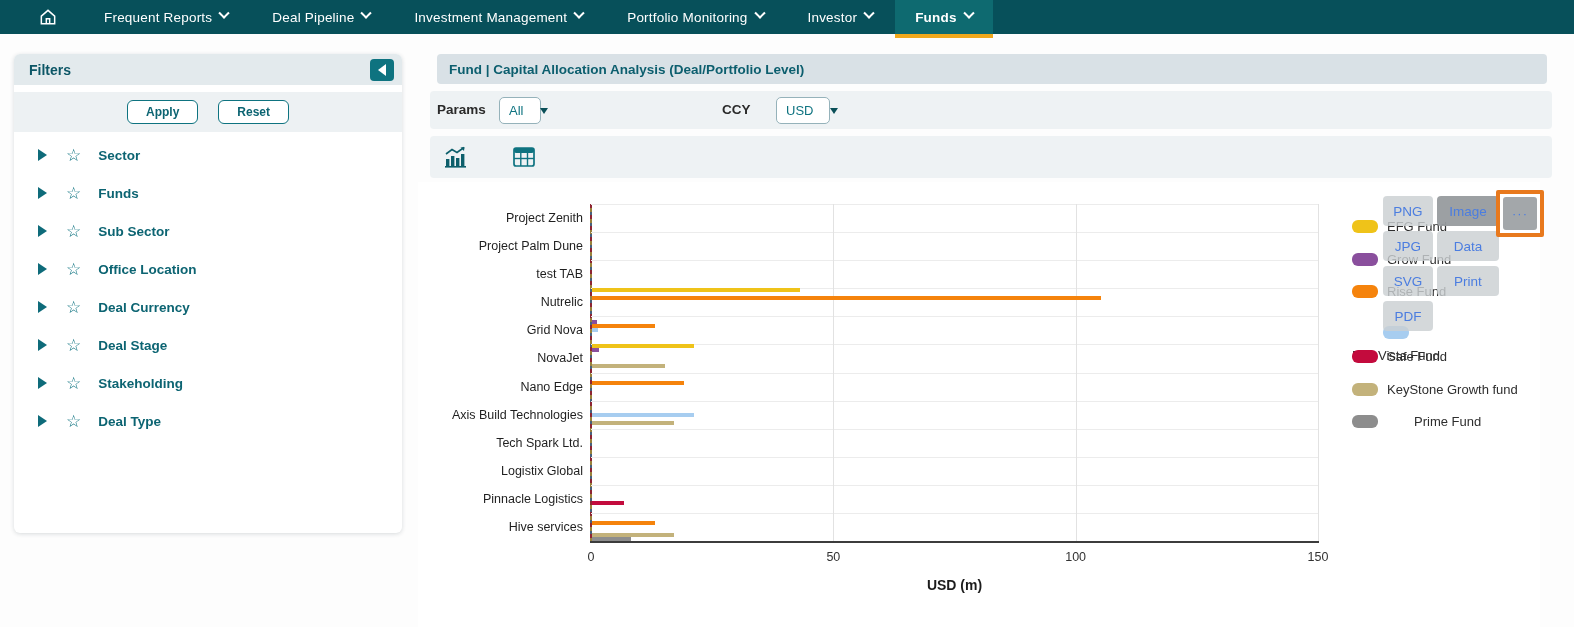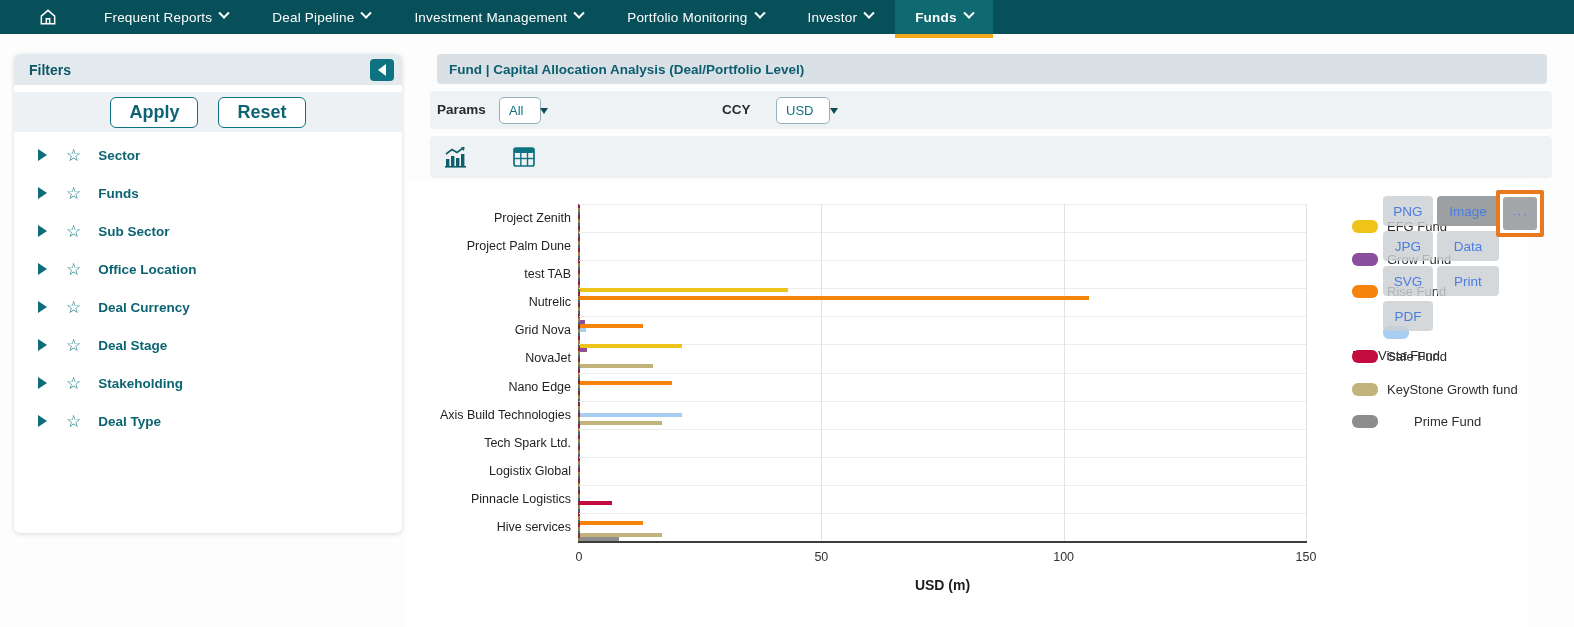--- a/index.html
+++ b/index.html
@@ -26,21 +26,21 @@
     background: #e3eaed; border-radius: 6px 6px 0 0; display: flex; align-items: center;
     justify-content: space-between; padding: 0 8px 0 15px; }
   .filters-title { color: #0c5666; font-size: 14px; font-weight: 700; }
   .collapse-btn { width: 24px; height: 22px; background: #0e7380; border-radius: 4px;
     display: flex; align-items: center; justify-content: center; cursor: pointer; border: none; }
   .tri-left { width: 0; height: 0; border-top: 6px solid transparent; border-bottom: 6px solid transparent;
     border-right: 8px solid #fff; }
   .apply-strip { position: absolute; left: 0; top: 38px; width: 100%; height: 40px;
     background: #edf1f3; display: flex; align-items: center; justify-content: center; gap: 20px; }
   .pill-btn { background: #fff; border: 1.5px solid #0e7380; border-radius: 6px;
-    color: #0c6472; font-size: 18px; font-weight: 700; padding: 4px 18px; cursor: pointer; }
+    color: #0c6472; font-size: 12px; font-weight: 700; padding: 4px 18px; cursor: pointer; }
   .filter-list { position: absolute; left: 0; top: 82px; width: 100%; }
   .filter-row { height: 38px; display: flex; align-items: center; cursor: pointer; }
   .tri-right { width: 0; height: 0; border-top: 6px solid transparent; border-bottom: 6px solid transparent;
     border-left: 9px solid #0e6b7a; margin-left: 24px; }
   .star { color: #0e7380; font-size: 17px; margin-left: 19px; line-height: 1; }
   .filter-label { color: #0c6472; font-size: 13.5px; font-weight: 700; margin-left: 17px; }
 
   
   .main-title-strip { position: absolute; left: 437px; top: 54px; width: 1110px; height: 30px;
     background: #d9e1e6; border-radius: 4px; display: flex; align-items: center; padding-left: 12px; }
@@ -52,21 +52,21 @@
     border: 1px solid #95b2ba; border-radius: 5px; display: flex; align-items: center;
     gap: 17px; padding: 0 9px; cursor: pointer; }
   .dropdown span { color: #0e7380; font-size: 13px; font-weight: 500; }
   .caret-down { width: 0; height: 0; border-left: 4.5px solid transparent;
     border-right: 4.5px solid transparent; border-top: 6px solid #0a4f58; }
   .icons-strip { position: absolute; left: 430px; top: 136px; width: 1122px; height: 42px;
     background: #eef2f4; border-radius: 4px; }
   .view-icon { position: absolute; top: 9px; width: 24px; height: 24px; cursor: pointer; }
 
   
-  .chart-region { position: absolute; left: 406px; top: 182px; width: 1122px; height: 445px; background: #fff; }
+  .chart-region { position: absolute; left: 418px; top: 182px; width: 1122px; height: 445px; background: #fff; }
   .ylabel { position: absolute; right: 982px; width: 200px; text-align: right;
     color: #1f1f1f; font-size: 12.5px; line-height: 28px; }
   .plot { position: absolute; left: 173px; top: 22px; width: 727px; height: 337px; }
   .hgrid { position: absolute; left: 0; width: 727px; height: 1px; background: #ececec; }
   .vgrid { position: absolute; top: 0; width: 1px; height: 337px; background: #e2e2e2; }
   .yaxis-line { position: absolute; left: -1px; top: 0; width: 2px; height: 337px;
     background: repeating-linear-gradient(to bottom, #8e2433 0 4px, #99803a 4px 8px, #47617c 8px 11px); }
   .xaxis-line { position: absolute; left: -1px; bottom: -2px; width: 729px; height: 2px; background: #3c3c3c; }
   .bar { position: absolute; left: 1px; height: 4px; }
   .xtick { position: absolute; top: 368px; width: 40px; text-align: center;

